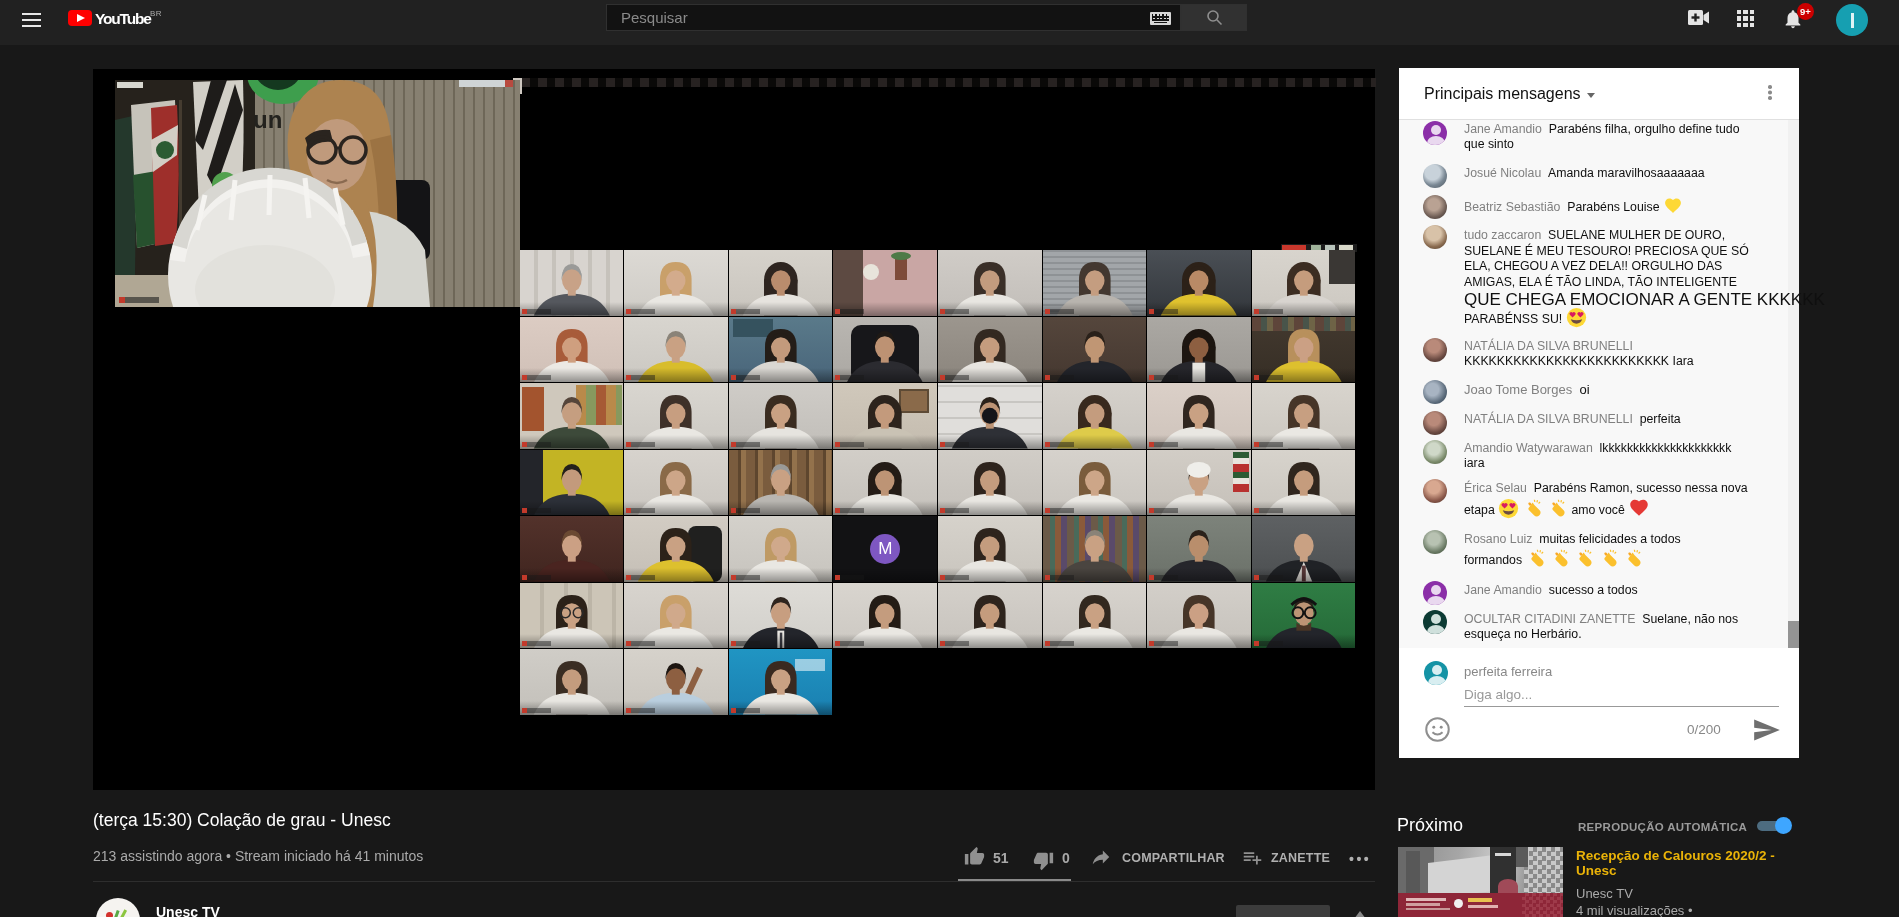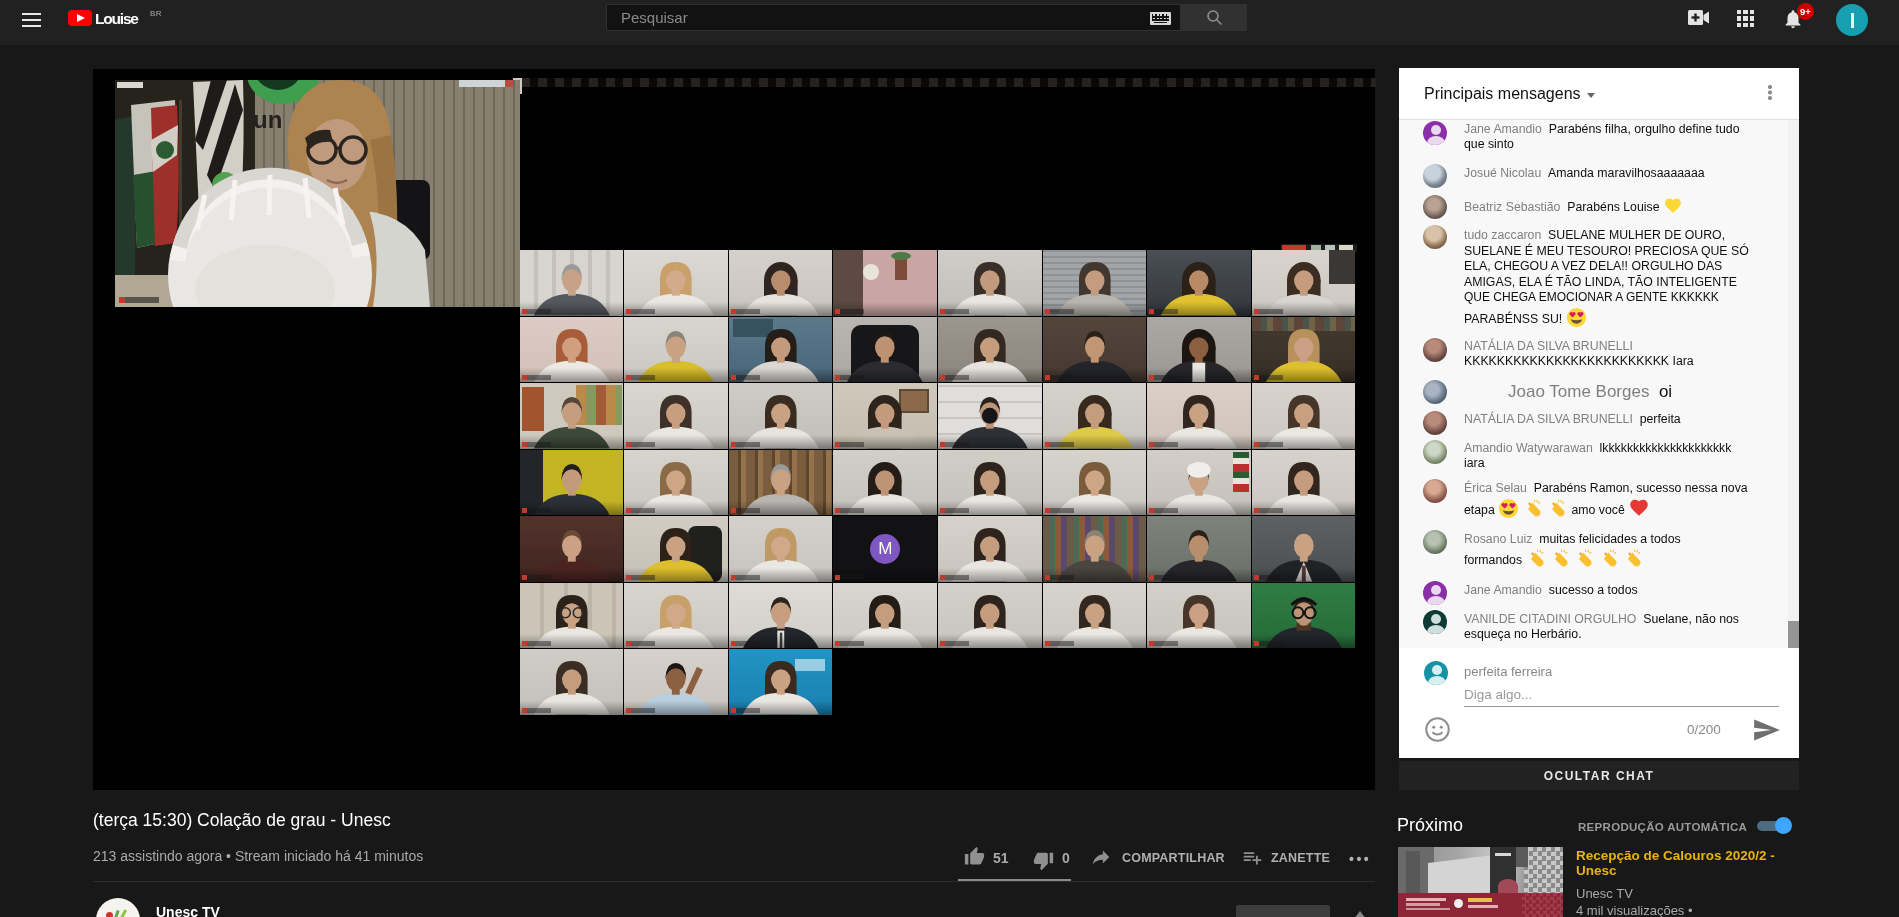--- a/index.html
+++ b/index.html
@@ -8,21 +8,21 @@
 </style></head>
 <body>
 <div class="abs" style="left:0;top:0;width:1899px;height:917px">
 
 <div class="abs" style="left:0;top:0;width:1899px;height:45px;background:#212121">
 <div class="abs" style="left:22px;top:12.5px;width:19px;height:2.2px;background:#e8e8e8"></div>
 <div class="abs" style="left:22px;top:18.5px;width:19px;height:2.2px;background:#e8e8e8"></div>
 <div class="abs" style="left:22px;top:24.5px;width:19px;height:2.2px;background:#e8e8e8"></div>
 <div class="abs" style="left:68px;top:10px;width:24px;height:16px;background:#ff0000;border-radius:4px"></div>
 <div class="abs" style="left:77px;top:13.5px;width:0;height:0;border-left:8px solid #fff;border-top:4.5px solid transparent;border-bottom:4.5px solid transparent"></div>
-<div class="abs" style="left:95px;top:9.5px;font-size:15.5px;font-weight:bold;color:#fff;letter-spacing:-1.2px">Louise</div>
+<div class="abs" style="left:95px;top:9.5px;font-size:15.5px;font-weight:bold;color:#fff;letter-spacing:-1.2px">YouTube</div>
 <div class="abs" style="left:150px;top:9px;font-size:8px;color:#aaa;letter-spacing:.5px">BR</div>
 <div class="abs" style="left:606px;top:4px;width:575px;height:27px;background:#121212;border:1px solid #303030"></div>
 <div class="abs" style="left:621px;top:9px;font-size:15px;color:#8a8a8a">Pesquisar</div>
 <div class="abs" style="left:1150px;top:12px;width:21px;height:13px;background:#d6d6d6;border-radius:1px">
         <div class="abs" style="left:2px;top:2px;width:17px;height:6.5px;background:repeating-linear-gradient(90deg,#121212 0 1.5px,transparent 1.5px 3.4px),repeating-linear-gradient(0deg,#121212 0 2px,transparent 2px 3.4px);background-color:#d6d6d6"></div>
         <div class="abs" style="left:4px;top:9.5px;width:13px;height:1.8px;background:#121212"></div>
       </div>
 <div class="abs" style="left:1181px;top:4px;width:66px;height:27px;background:#313131;border:1px solid #303030"></div>
 <svg class="abs" style="left:1206px;top:9px" width="17" height="17" viewBox="0 0 17 17">
         <circle cx="7" cy="7" r="5" fill="none" stroke="#8f8f8f" stroke-width="1.6"></circle>
@@ -883,32 +883,32 @@
 <div class="abs" style="left:1464px;top:166px;font-size:12.3px;white-space:nowrap;color:#0f0f0f"><span style="color:#808080">Josué Nicolau</span>&nbsp;&nbsp;Amanda maravilhosaaaaaaa</div>
 <div class="abs" style="left:1423px;top:195px;width:24px;height:24px;border-radius:50%;overflow:hidden;background:radial-gradient(circle at 45% 40%,#b9a293 0 30%,#6b5a52 65%,#3a3230)"></div>
 <div class="abs" style="left:1464px;top:196px;font-size:12.3px;white-space:nowrap;color:#0f0f0f"><span style="color:#808080">Beatriz Sebastião</span>&nbsp;&nbsp;Parabéns Louise <svg width="20" height="19" viewBox="0 0 24 24" style="vertical-align:-4px">
         <path fill="#fdd835" d="M12 21.35l-1.45-1.32C5.4 15.36 2 12.28 2 8.5 2 5.42 4.42 3 7.5 3c1.74 0 3.41.81 4.5 2.09C13.09 3.81 14.76 3 16.5 3 19.58 3 22 5.42 22 8.5c0 3.78-3.4 6.86-8.55 11.54L12 21.35z"></path>
       </svg></div>
 <div class="abs" style="left:1423px;top:225px;width:24px;height:24px;border-radius:50%;overflow:hidden;background:radial-gradient(circle at 45% 35%,#d8c2a8 0 35%,#8a6b50 65%,#4a3828)"></div>
 <div class="abs" style="left:1464px;top:228px;font-size:12.3px;white-space:nowrap;color:#0f0f0f"><span style="color:#808080">tudo zaccaron</span>&nbsp;&nbsp;SUELANE MULHER DE OURO,</div>
 <div class="abs" style="left:1464px;top:243.5px;font-size:12.3px;white-space:nowrap;color:#0f0f0f">SUELANE É MEU TESOURO! PRECIOSA QUE SÓ</div>
 <div class="abs" style="left:1464px;top:259px;font-size:12.3px;white-space:nowrap;color:#0f0f0f">ELA, CHEGOU A VEZ DELA!! ORGULHO DAS</div>
 <div class="abs" style="left:1464px;top:274.5px;font-size:12.3px;white-space:nowrap;color:#0f0f0f">AMIGAS, ELA É TÃO LINDA, TÃO INTELIGENTE</div>
-<div class="abs" style="left:1464px;top:290px;font-size:12px;white-space:nowrap;color:#0f0f0f">QUE CHEGA EMOCIONAR A GENTE KKKKKK</div>
+<div class="abs" style="left:1464px;top:290px;font-size:17px;white-space:nowrap;color:#0f0f0f">QUE CHEGA EMOCIONAR A GENTE KKKKKK</div>
 <div class="abs" style="left:1464px;top:307px;font-size:12.3px;white-space:nowrap;color:#0f0f0f">PARABÉNSS SU! <svg width="21" height="21" viewBox="0 0 24 24" style="vertical-align:-5px">
         <circle cx="12" cy="12" r="11" fill="#fdd835"></circle>
         <path fill="#d81b60" d="M7.5 12 L4.6 9.1 A1.9 1.9 0 1 1 7.5 6.7 A1.9 1.9 0 1 1 10.4 9.1 Z"></path>
         <path fill="#d81b60" d="M16.5 12 L13.6 9.1 A1.9 1.9 0 1 1 16.5 6.7 A1.9 1.9 0 1 1 19.4 9.1 Z"></path>
         <path fill="#6d4c41" d="M5.5 14c.8 2.9 3.4 5 6.5 5s5.7-2.1 6.5-5c-2 .8-4.2 1.2-6.5 1.2s-4.5-.4-6.5-1.2z"></path>
       </svg></div>
 <div class="abs" style="left:1423px;top:338px;width:24px;height:24px;border-radius:50%;overflow:hidden;background:radial-gradient(circle at 45% 35%,#b98a7a 0 30%,#6a4a42 65%,#35251f)"></div>
 <div class="abs" style="left:1464px;top:339px;font-size:12.3px;white-space:nowrap;color:#0f0f0f"><span style="color:#808080">NATÁLIA DA SILVA BRUNELLI</span></div>
 <div class="abs" style="left:1464px;top:354px;font-size:12.3px;white-space:nowrap;color:#0f0f0f">KKKKKKKKKKKKKKKKKKKKKKKKK Iara</div>
 <div class="abs" style="left:1423px;top:380px;width:24px;height:24px;border-radius:50%;overflow:hidden;background:radial-gradient(circle at 40% 40%,#a8b4c2 0 30%,#5a6a7a 65%,#2c3a48)"></div>
-<div class="abs" style="left:1508px;top:382px;font-size:17px;white-space:nowrap;color:#0f0f0f"><span style="color:#808080">Joao Tome Borges</span>&nbsp;&nbsp;oi</div>
+<div class="abs" style="left:1464px;top:382px;font-size:13px;white-space:nowrap;color:#0f0f0f"><span style="color:#808080">Joao Tome Borges</span>&nbsp;&nbsp;oi</div>
 <div class="abs" style="left:1423px;top:411px;width:24px;height:24px;border-radius:50%;overflow:hidden;background:radial-gradient(circle at 45% 35%,#b98a7a 0 30%,#6a4a42 65%,#35251f)"></div>
 <div class="abs" style="left:1464px;top:412px;font-size:12.3px;white-space:nowrap;color:#0f0f0f"><span style="color:#808080">NATÁLIA DA SILVA BRUNELLI</span>&nbsp;&nbsp;perfeita</div>
 <div class="abs" style="left:1423px;top:440px;width:24px;height:24px;border-radius:50%;overflow:hidden;background:radial-gradient(circle at 45% 38%,#cfd8c8 0 30%,#7a8a6a 65%,#45523a)"></div>
 <div class="abs" style="left:1464px;top:441px;font-size:12.3px;white-space:nowrap;color:#0f0f0f"><span style="color:#808080">Amandio Watywarawan</span>&nbsp;&nbsp;lkkkkkkkkkkkkkkkkkkkkk</div>
 <div class="abs" style="left:1464px;top:456px;font-size:12.3px;white-space:nowrap;color:#0f0f0f">iara</div>
 <div class="abs" style="left:1423px;top:479px;width:24px;height:24px;border-radius:50%;overflow:hidden;background:radial-gradient(circle at 45% 35%,#d8a890 0 30%,#8a584a 65%,#452b24)"></div>
 <div class="abs" style="left:1464px;top:481px;font-size:12.3px;white-space:nowrap;color:#0f0f0f"><span style="color:#808080">Érica Selau</span>&nbsp;&nbsp;Parabéns Ramon, sucesso nessa nova</div>
 <div class="abs" style="left:1464px;top:497px;font-size:12.3px;white-space:nowrap;color:#0f0f0f">etapa <svg width="21" height="21" viewBox="0 0 24 24" style="vertical-align:-5px">
         <circle cx="12" cy="12" r="11" fill="#fdd835"></circle>
         <path fill="#d81b60" d="M7.5 12 L4.6 9.1 A1.9 1.9 0 1 1 7.5 6.7 A1.9 1.9 0 1 1 10.4 9.1 Z"></path>
@@ -964,40 +964,39 @@
       </svg></div>
 <div class="abs" style="left:1423px;top:581px;width:24px;height:24px;border-radius:50%;overflow:hidden;background:#8b2fa8">
       <div class="abs" style="left:7.5px;top:4px;width:10px;height:10px;border-radius:50%;background:#e9d8ef"></div>
       <div class="abs" style="left:3.5px;top:15px;width:18px;height:14px;border-radius:50%;background:#e9d8ef"></div>
     </div>
 <div class="abs" style="left:1464px;top:583px;font-size:12.3px;white-space:nowrap;color:#0f0f0f"><span style="color:#808080">Jane Amandio</span>&nbsp;&nbsp;sucesso a todos</div>
 <div class="abs" style="left:1423px;top:610px;width:24px;height:24px;border-radius:50%;overflow:hidden;background:#0d3b34">
       <div class="abs" style="left:7.5px;top:4px;width:10px;height:10px;border-radius:50%;background:#cfe0dc"></div>
       <div class="abs" style="left:3.5px;top:15px;width:18px;height:14px;border-radius:50%;background:#cfe0dc"></div>
     </div>
-<div class="abs" style="left:1464px;top:612px;font-size:12.3px;white-space:nowrap;color:#0f0f0f"><span style="color:#808080">VANILDE CITADINI ORGULHO</span>&nbsp;&nbsp;Suelane, não nos</div>
+<div class="abs" style="left:1464px;top:612px;font-size:12.3px;white-space:nowrap;color:#0f0f0f"><span style="color:#808080">OCULTAR CITADINI ZANETTE</span>&nbsp;&nbsp;Suelane, não nos</div>
 <div class="abs" style="left:1464px;top:627px;font-size:12.3px;white-space:nowrap;color:#0f0f0f">esqueça no Herbário.</div>
 <div class="abs" style="left:1424px;top:661px;width:24px;height:24px;border-radius:50%;overflow:hidden;background:#1593a5">
       <div class="abs" style="left:7.5px;top:4px;width:10px;height:10px;border-radius:50%;background:#d8eef1"></div>
       <div class="abs" style="left:3.5px;top:15px;width:18px;height:14px;border-radius:50%;background:#d8eef1"></div>
     </div>
 <div class="abs" style="left:1464px;top:664px;font-size:13px;color:#888">perfeita ferreira</div>
 <div class="abs" style="left:1464px;top:687px;font-size:13.5px;color:#999">Diga algo...</div>
 <div class="abs" style="left:1464px;top:706px;width:315px;height:1px;background:#999"></div>
 <svg class="abs" style="left:1424px;top:716px" width="27" height="27" viewBox="0 0 24 24">
       <circle cx="12" cy="12" r="10" fill="none" stroke="#8f8f8f" stroke-width="1.8"></circle>
       <circle cx="8.7" cy="10" r="1.3" fill="#8f8f8f"></circle>
       <circle cx="15.3" cy="10" r="1.3" fill="#8f8f8f"></circle>
       <path d="M7.5 14.5 Q12 18.5 16.5 14.5" fill="none" stroke="#8f8f8f" stroke-width="1.8"></path>
     </svg>
 <div class="abs" style="left:1687px;top:722px;font-size:13.5px;color:#888">0/200</div>
 <svg class="abs" style="left:1753px;top:719px" width="28" height="22" viewBox="0 0 24 18">
       <path fill="#6f6f6f" d="M1 0 L23 9 L1 18 L1 11 L16 9 L1 7 Z"></path>
     </svg>
-<div class="abs" style="left:1399px;top:761px;width:400px;height:29px;background:#222222;display:flex;align-items:center;justify-content:center;font-size:12px;font-weight:bold;letter-spacing:1.5px;color:#e8e8e8">OCULTAR CHAT</div>
 <div class="abs" style="left:1397px;top:815px;font-size:18px;color:#fff">Próximo</div>
 <div class="abs" style="left:1578px;top:821px;font-size:11.5px;font-weight:bold;color:#9a9a9a;letter-spacing:.3px">REPRODUÇÃO AUTOMÁTICA</div>
 <div class="abs" style="left:1757px;top:821px;width:34px;height:10px;border-radius:5px;background:#4d6c80"></div>
 <div class="abs" style="left:1775px;top:817px;width:17px;height:17px;border-radius:50%;background:#3ea6ff"></div>
 <div class="abs" style="left:1398px;top:847px;width:165px;height:70px;overflow:hidden;background:#969696">
       <div class="abs" style="left:0;top:0;width:165px;height:70px;background:linear-gradient(100deg,#8a8a8a 0%,#a6a6a6 35%,#cfcfcf 60%,#9a9a9a 75%)"></div>
       <div class="abs" style="left:0;top:0;width:36px;height:48px;background:#6a6a6a"></div>
       <div class="abs" style="left:8px;top:4px;width:14px;height:44px;background:#585858"></div>
       <div class="abs" style="left:30px;top:12px;width:66px;height:36px;background:#d4d4d4;transform:skewY(-7deg)"></div>
       <div class="abs" style="left:92px;top:0;width:26px;height:48px;background:#303030"></div>

